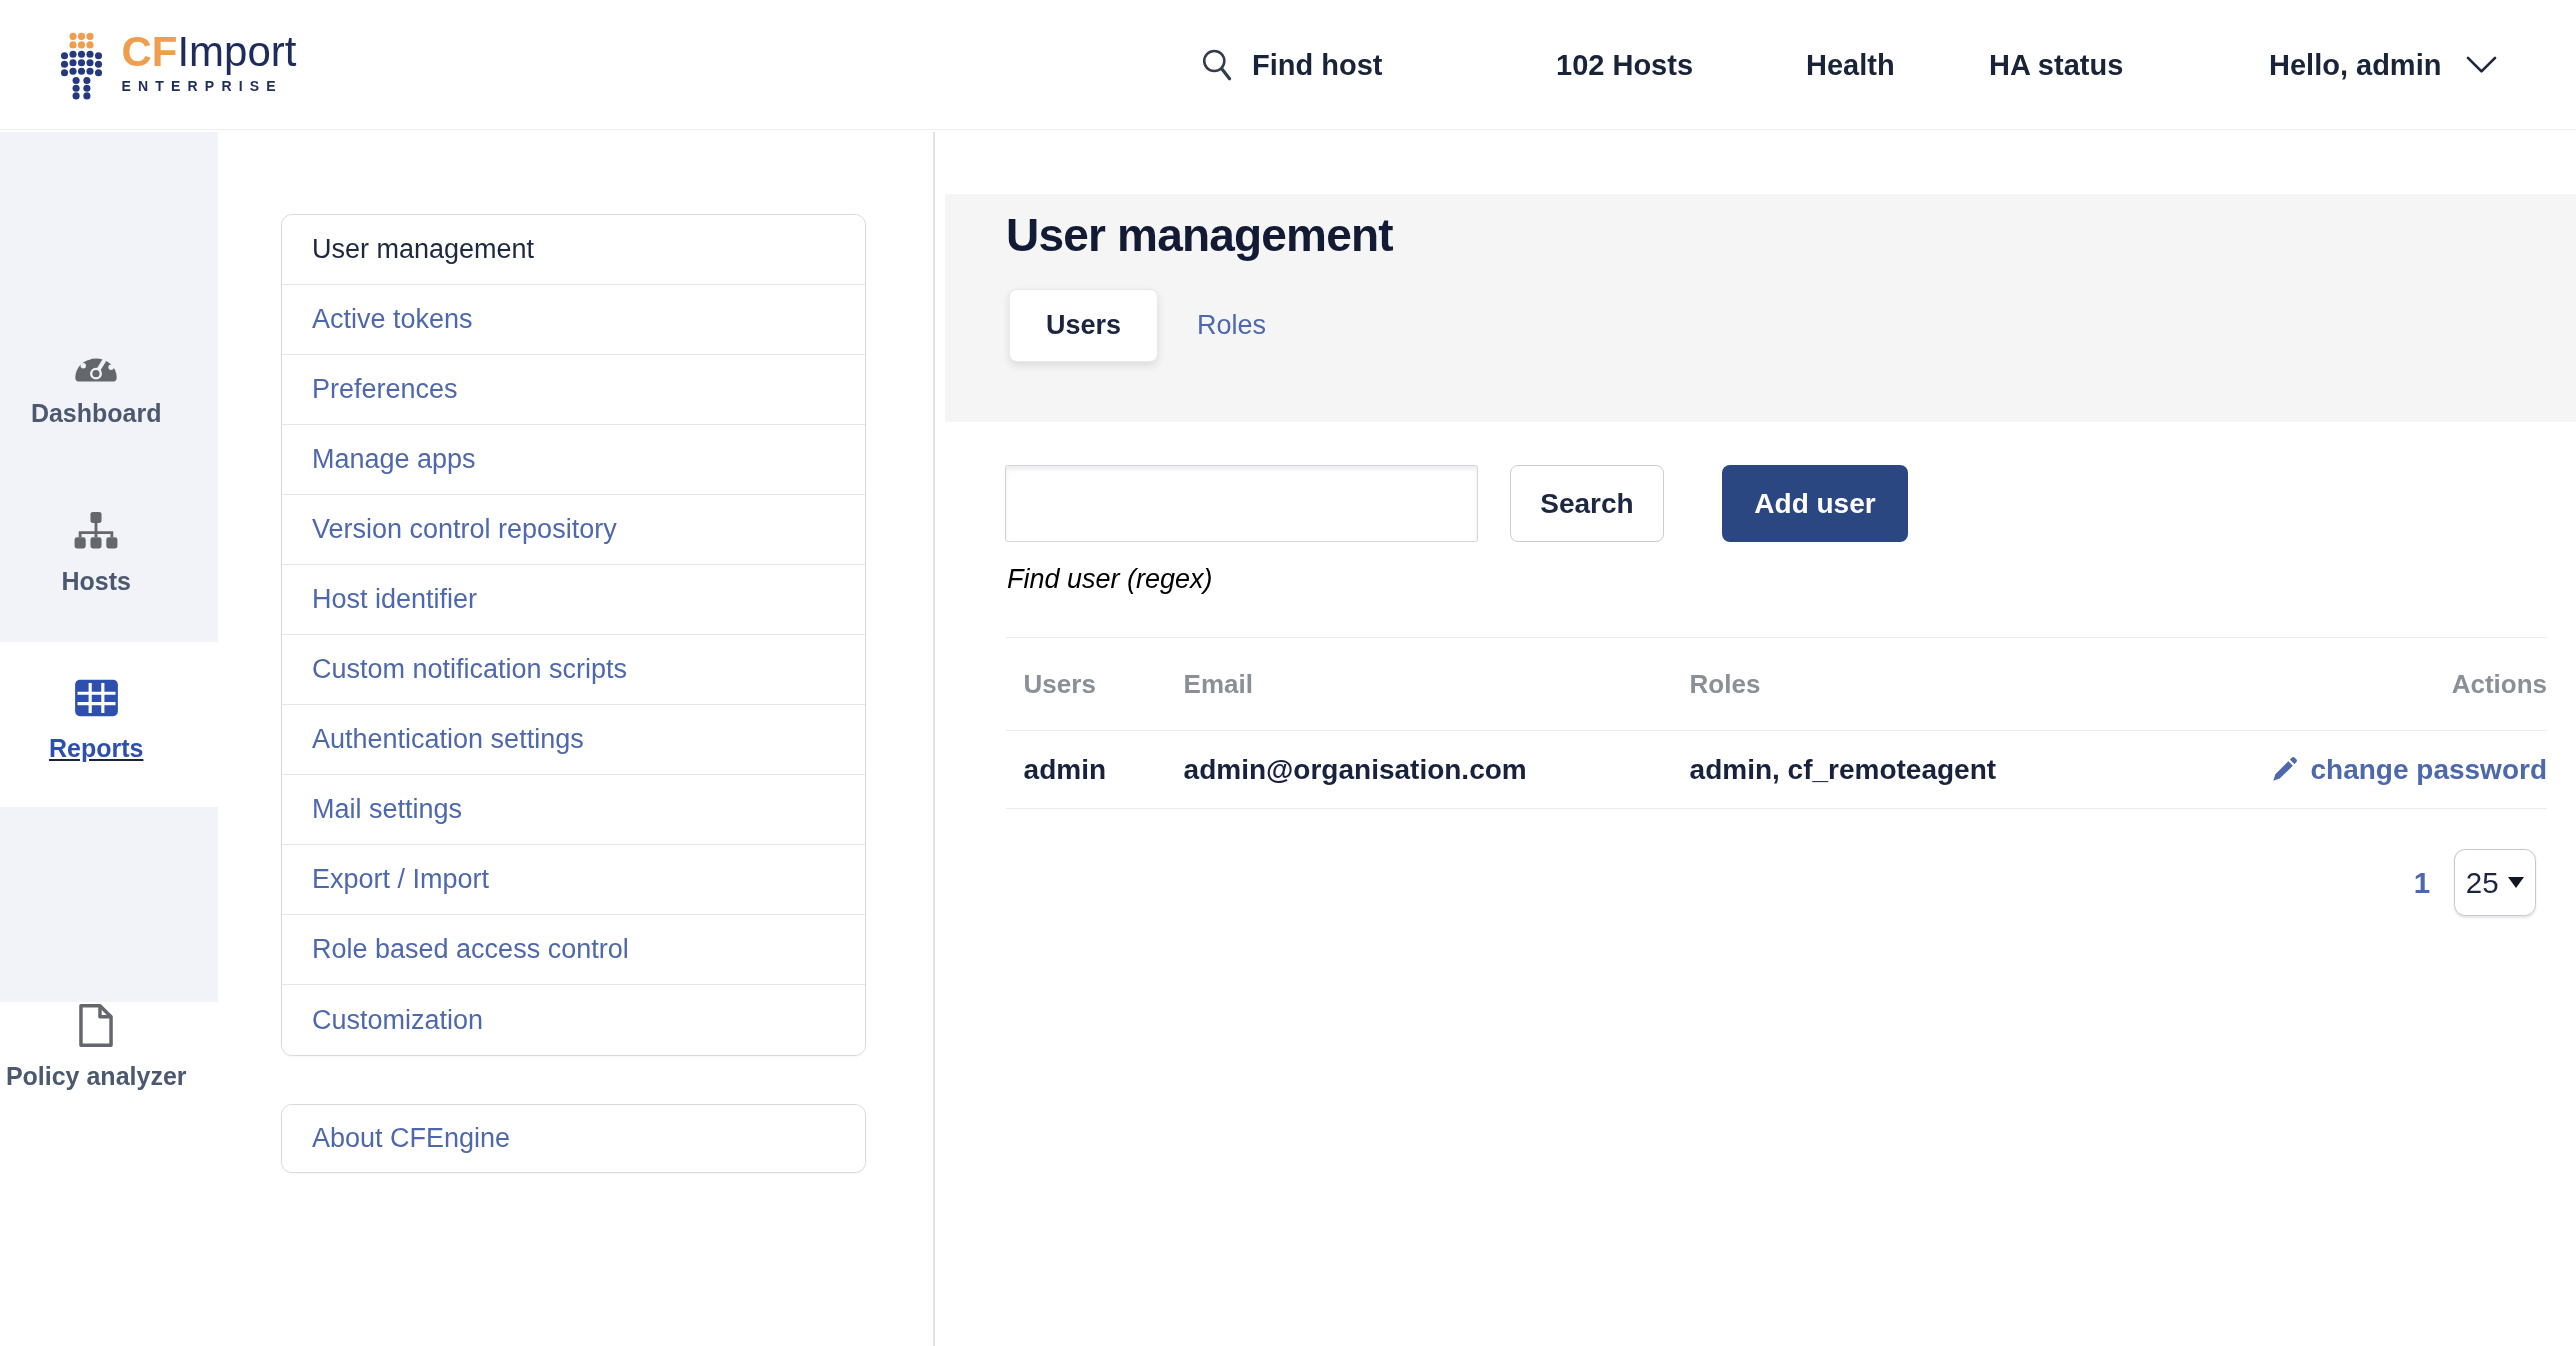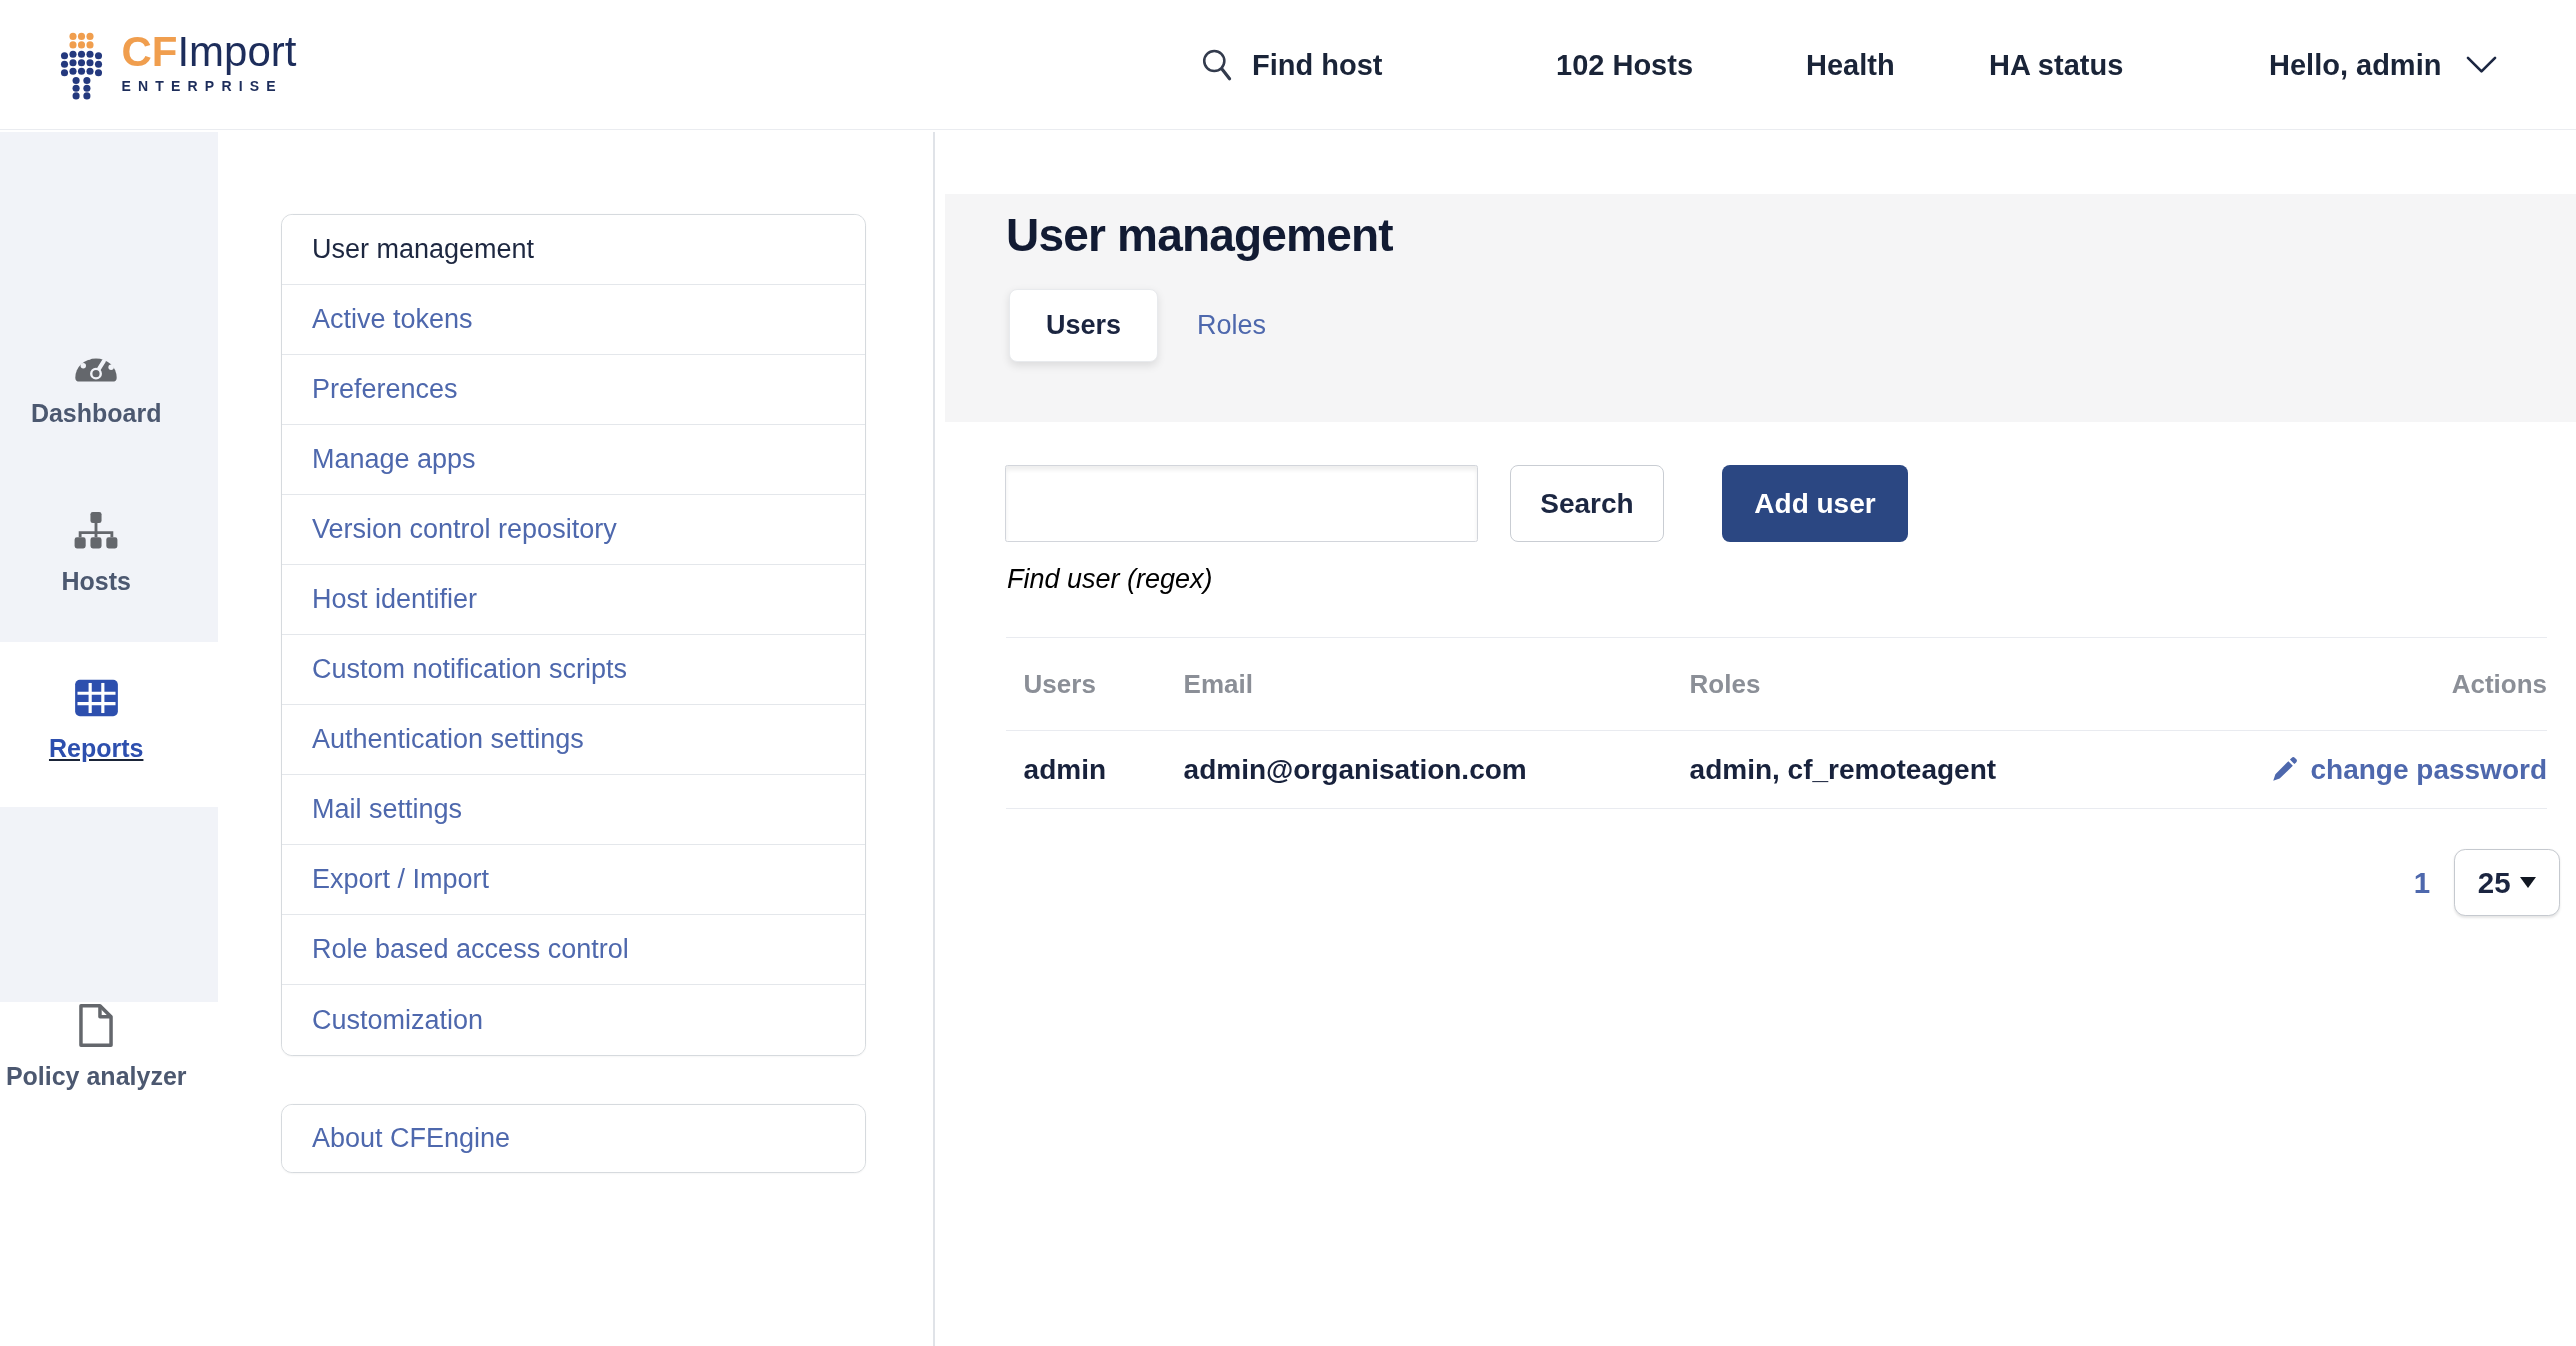--- a/index.html
+++ b/index.html
@@ -134,25 +134,25 @@
     font-size:28px; font-weight:bold; color:#4e68ad;
   }
 
   
   .page-link {
     position:absolute; left:2402px; top:849px; width:40px; height:67px;
     display:flex; align-items:center; justify-content:center;
     font-size:29.5px; font-weight:bold; color:#4e68ad; cursor:pointer;
   }
   .page-size {
-    position:absolute; left:2454px; top:849px; width:106px; height:67px;
+    position:absolute; left:2454px; top:849px; width:82px; height:67px;
     background:#fff; border:1.6px solid #c5c9cf; border-radius:11.2px;
     box-shadow:0 1.6px 2.4px rgba(0,0,0,0.10);
     display:flex; align-items:center; justify-content:center; gap:9.6px;
-    font-size:29.5px; font-weight:bold; color:#1b2540; cursor:pointer;
+    font-size:29.5px; font-weight:normal; color:#1b2540; cursor:pointer;
   }
   .caret-down {
     width:0; height:0; border-left:8.8px solid transparent;
     border-right:8.8px solid transparent; border-top:11.2px solid #111722;
   }
 </style>
 </head>
 <body>
 
 <div class="app">

